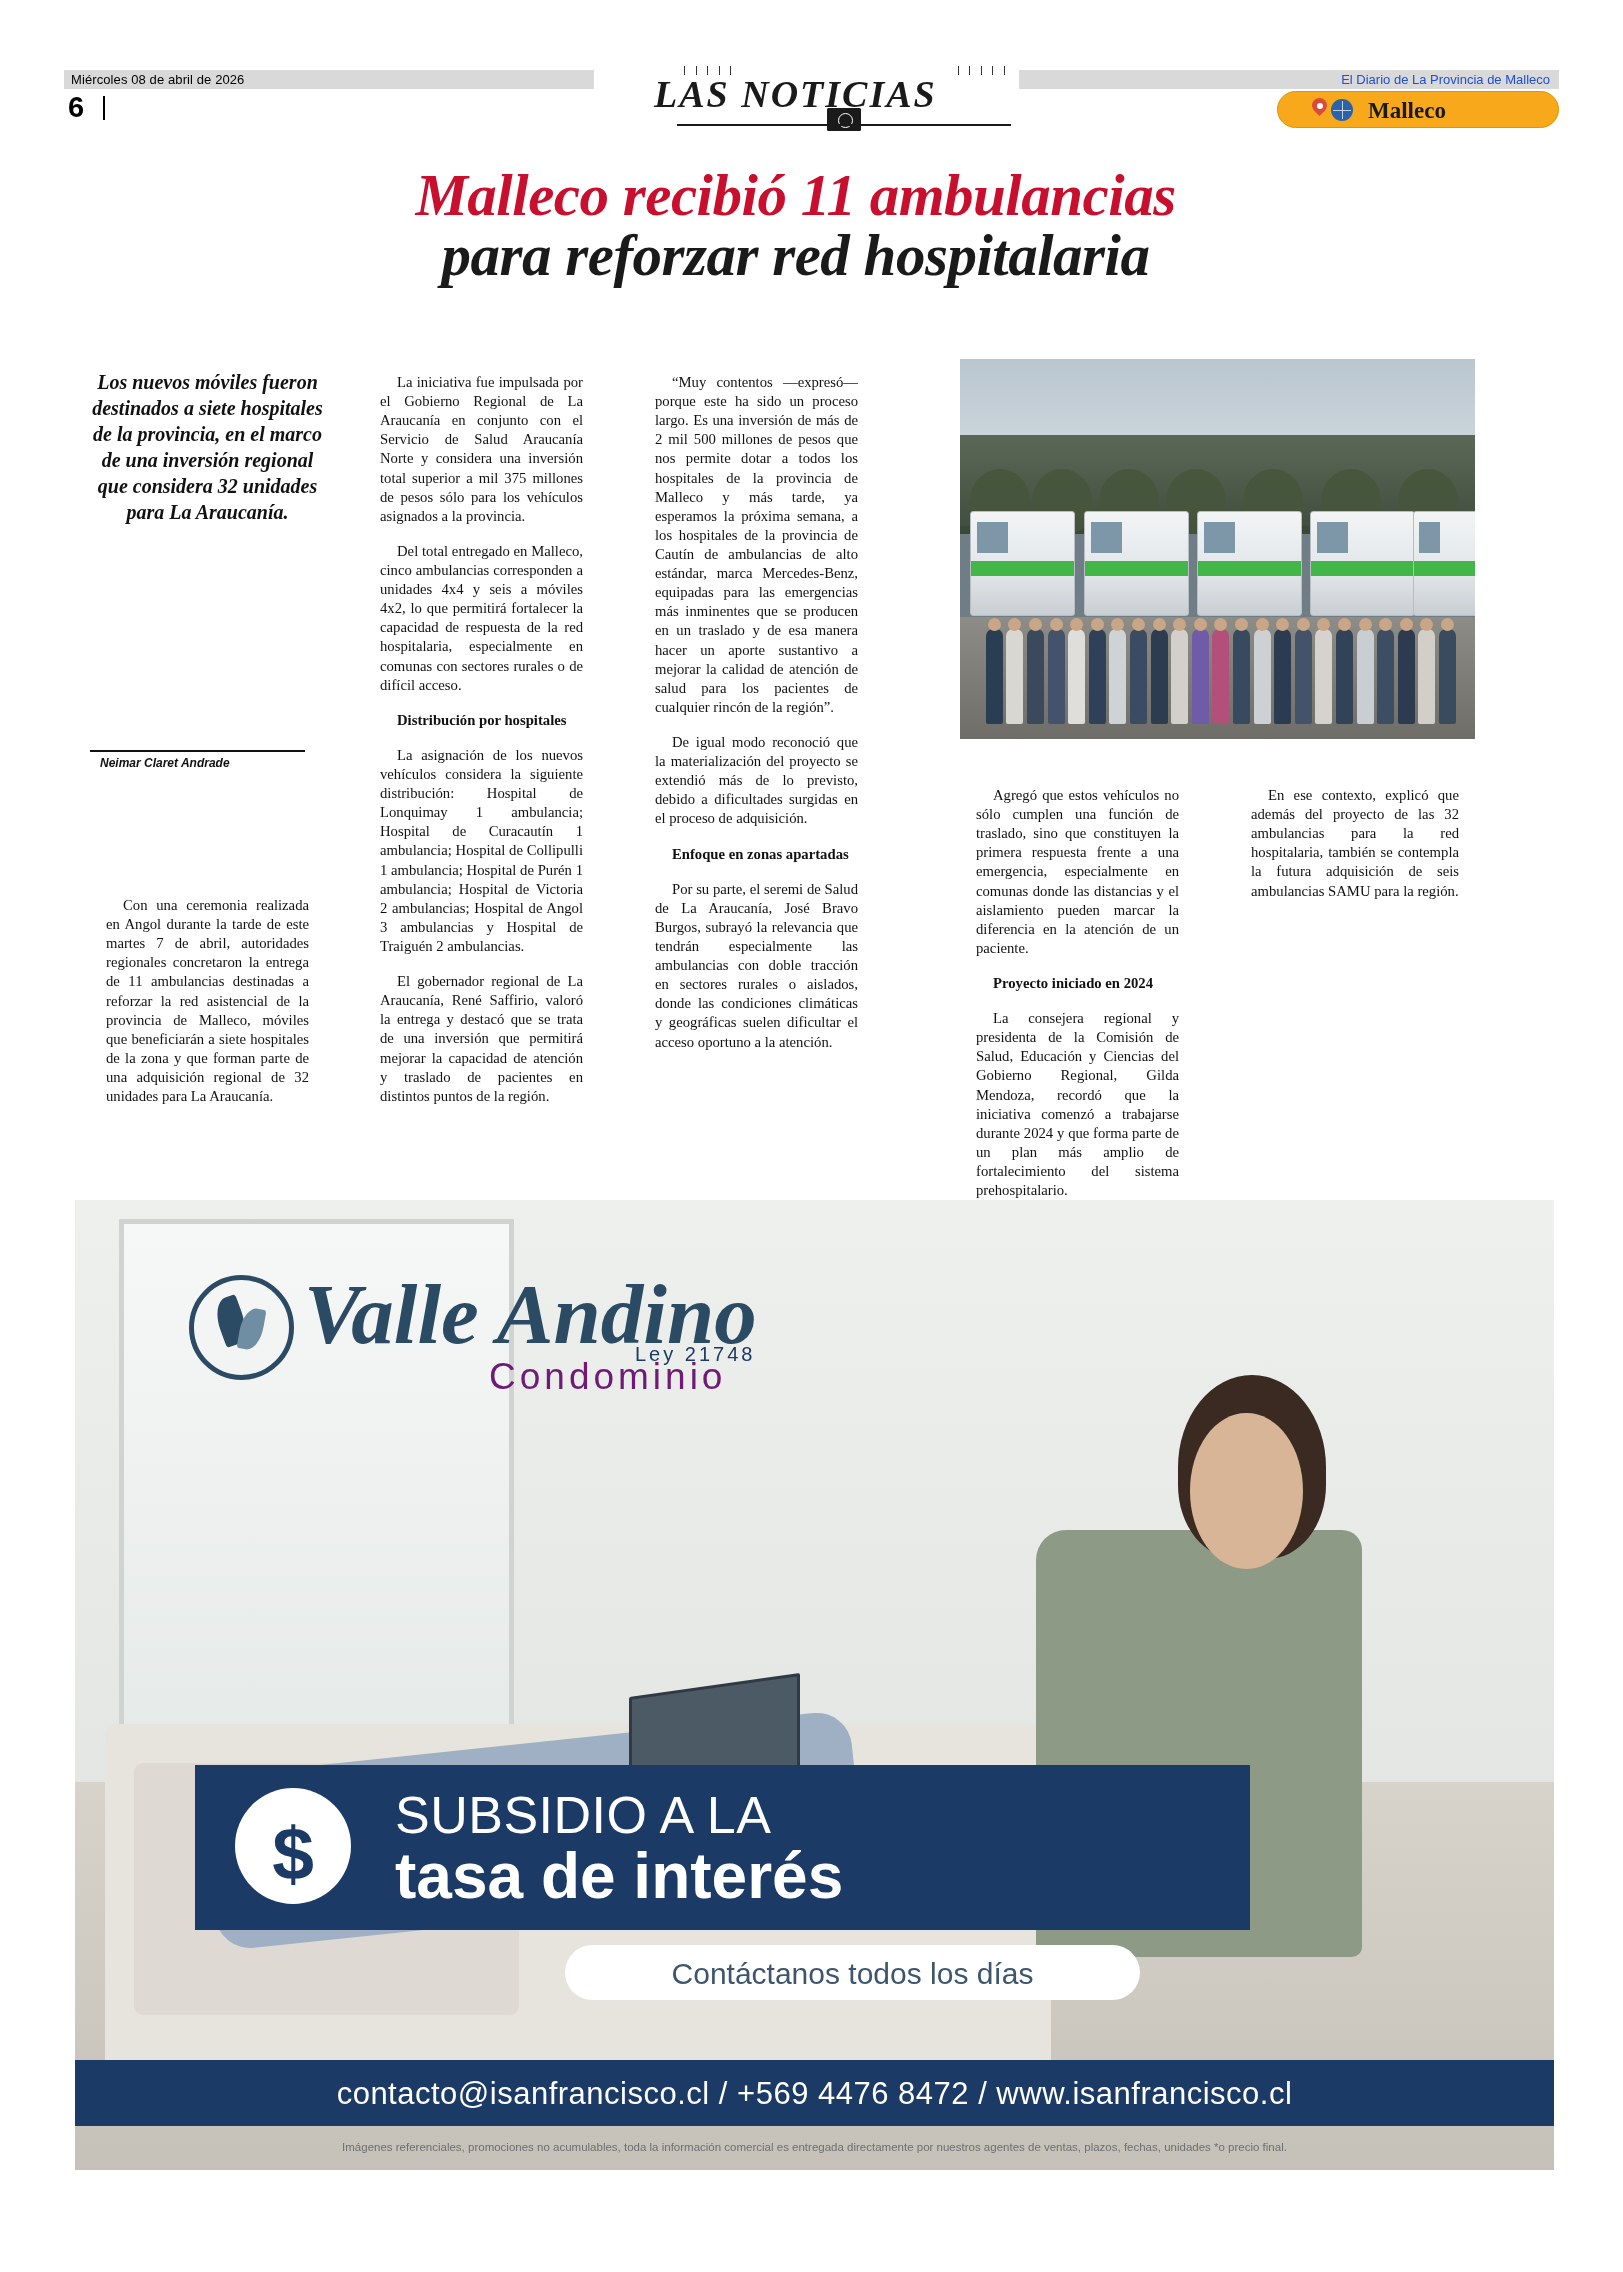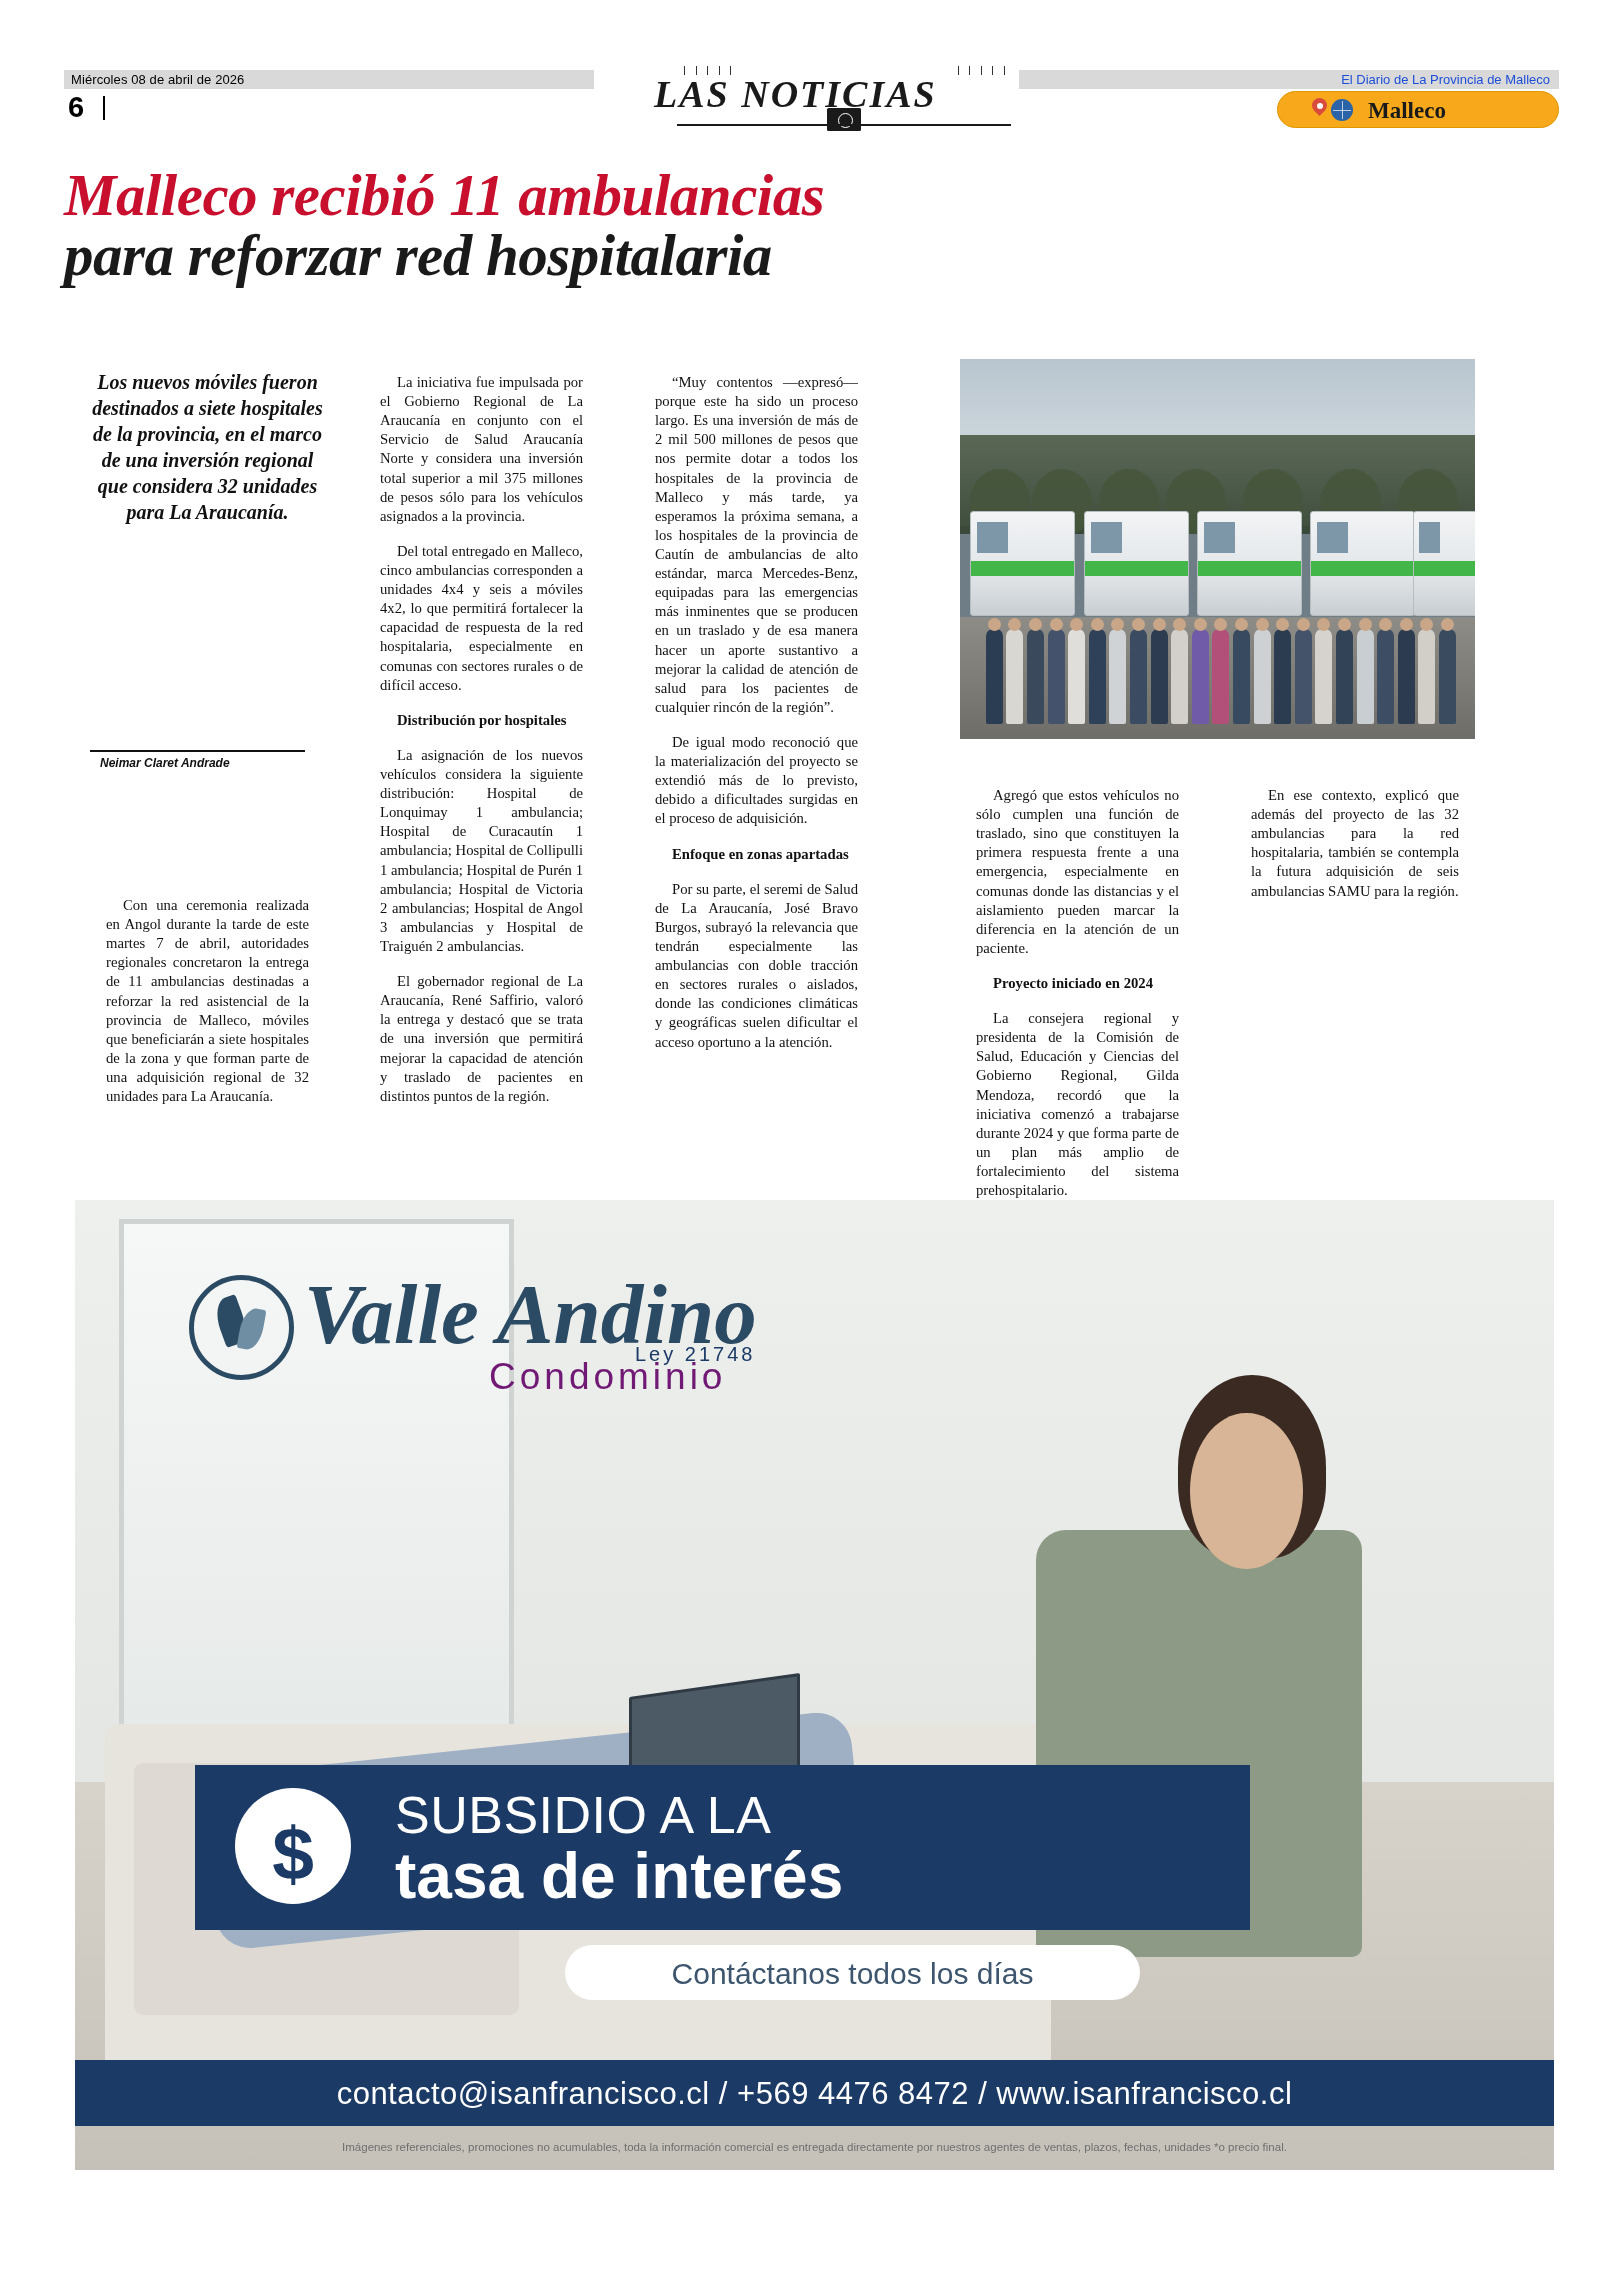--- a/index.html
+++ b/index.html
@@ -208,24 +208,24 @@
     top: 50%;
     width: 18px;
     height: 1px;
     margin-top: -0.5px;
     background: rgba(255,255,255,0.7);
   }
 
   
   .headline {
     position: absolute;
-    left: 64px;
+    left: 48px;
     top: 165px;
     width: 1495px;
-    text-align: left;
+    text-align: center;
   }
   .headline .l1 {
     font-family: "Liberation Serif", serif;
     font-weight: bold;
     font-style: italic;
     font-size: 59px;
     color: #c8102e;
     line-height: 1.02;
     letter-spacing: -0.5px;
   }

